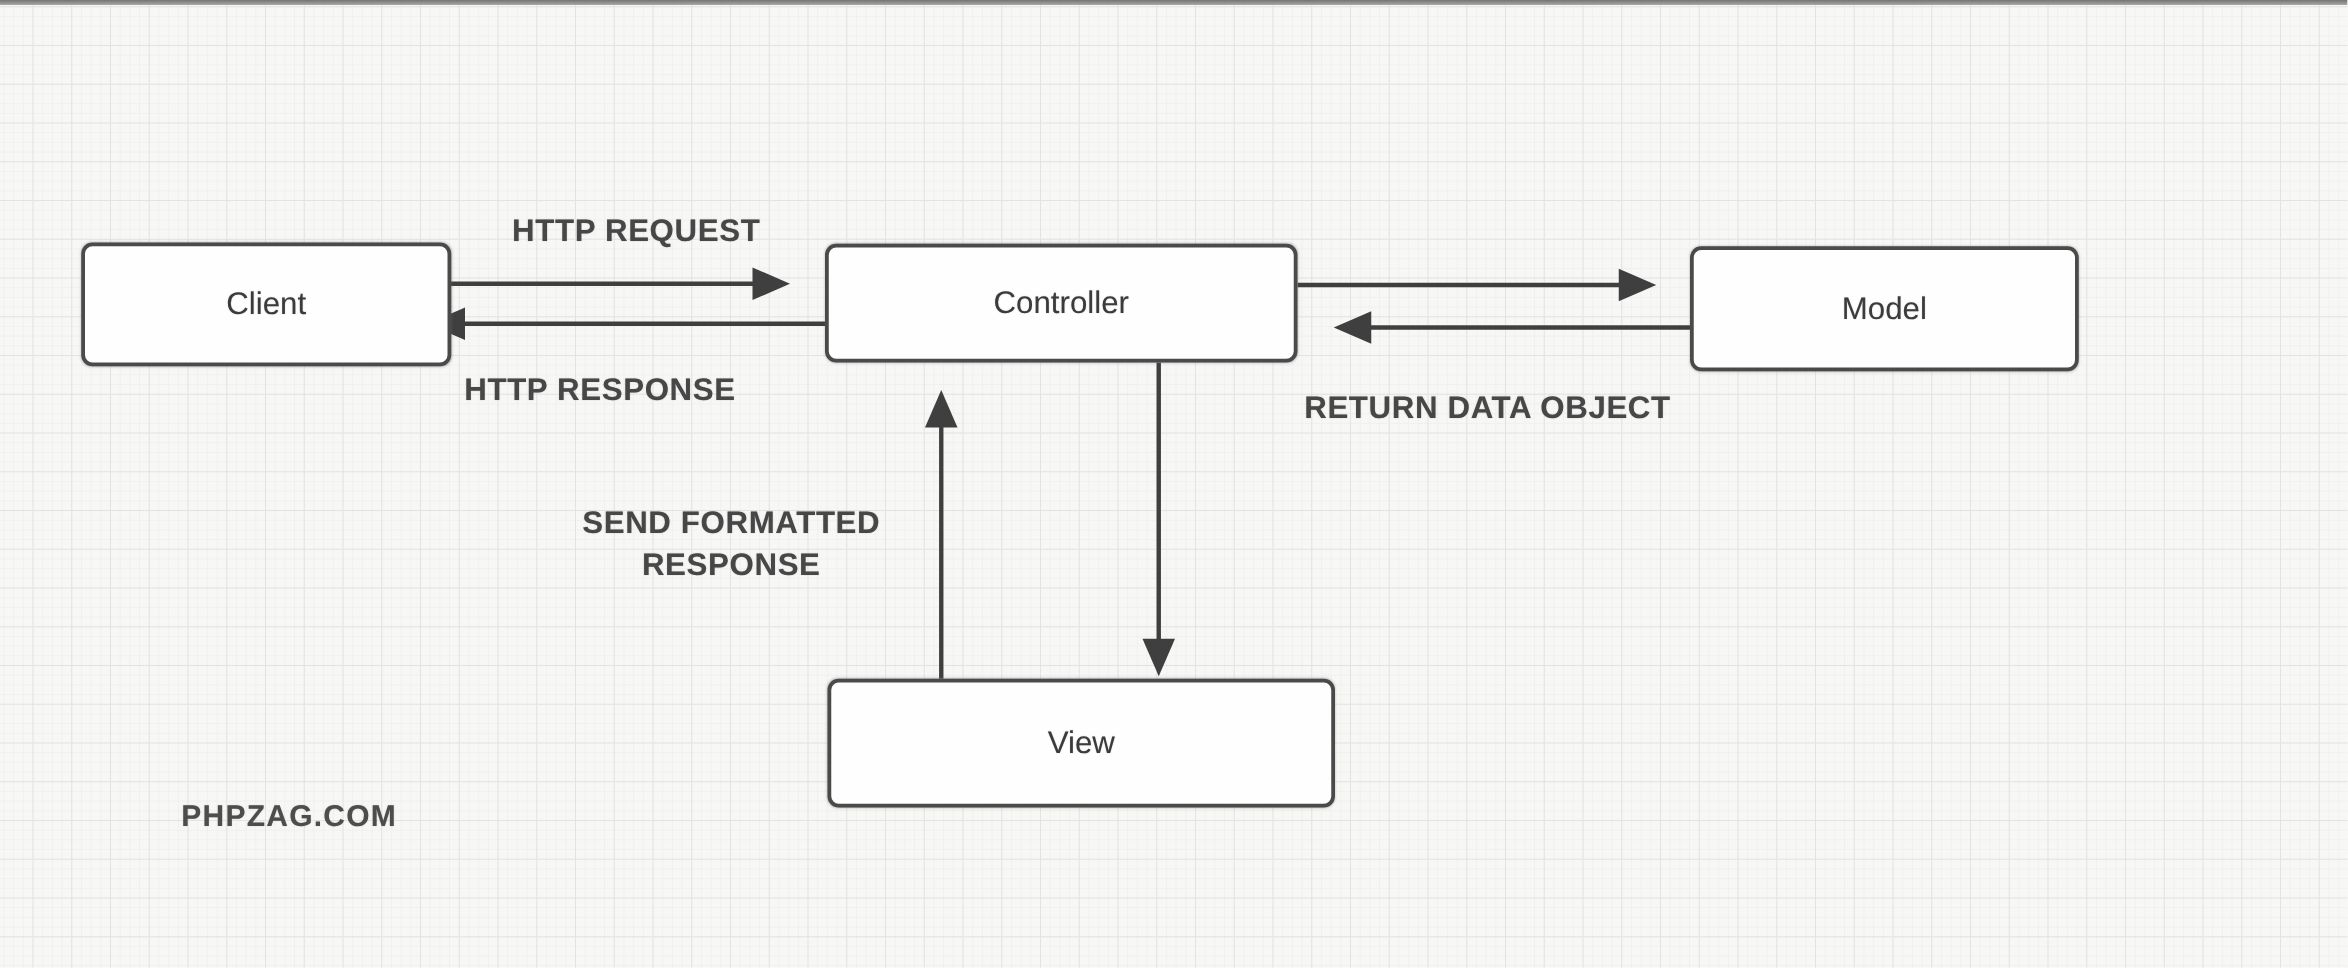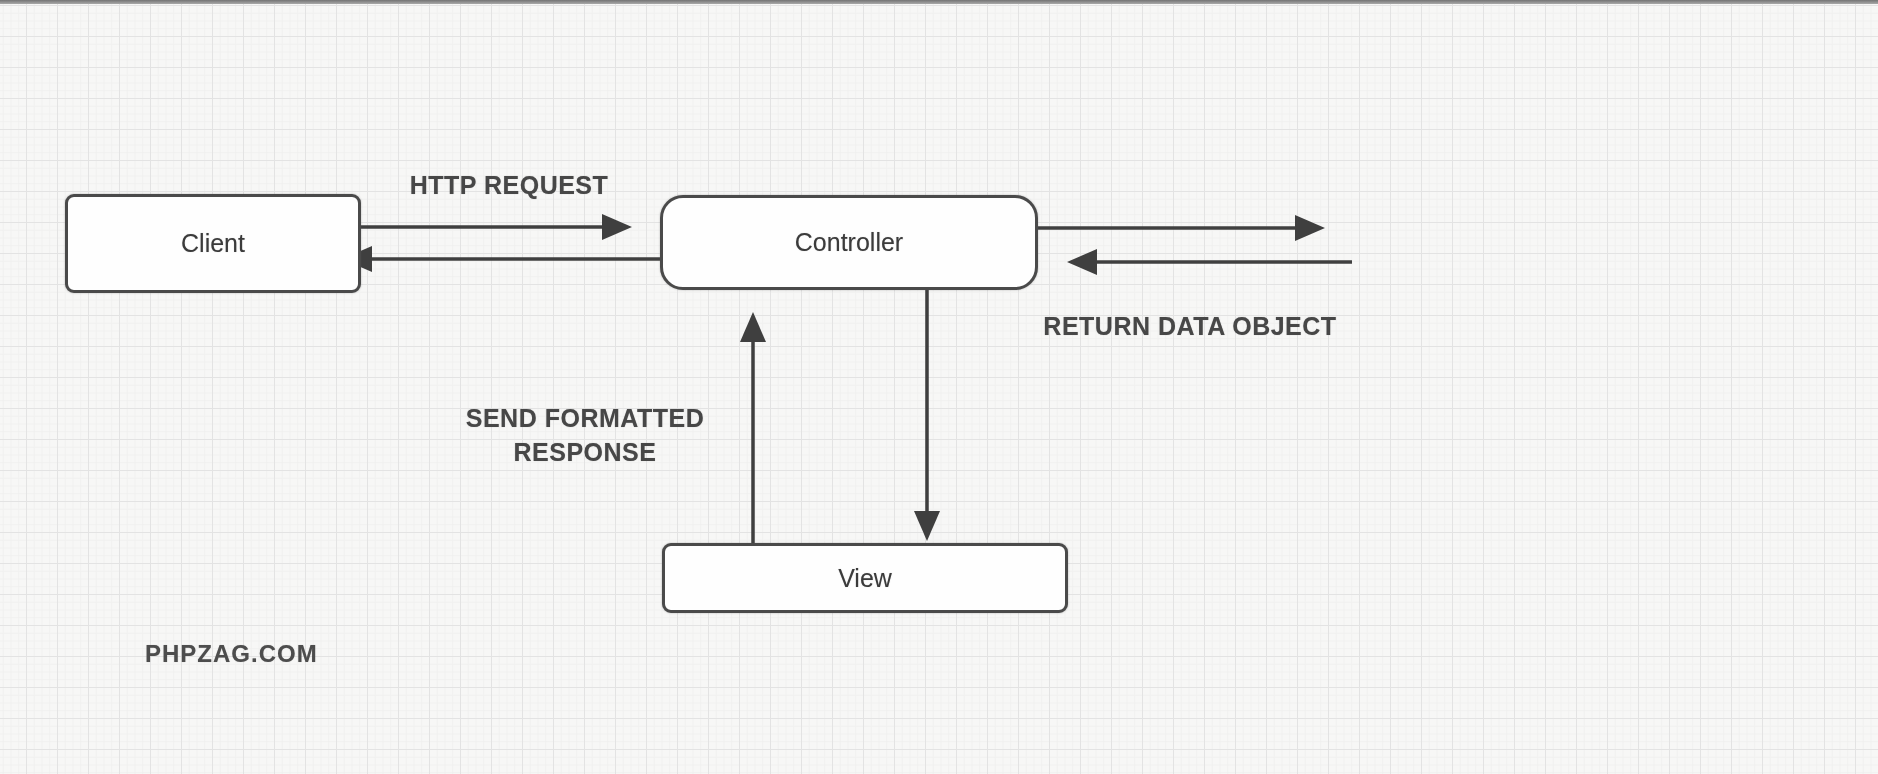--- a/index.html
+++ b/index.html
@@ -39,23 +39,23 @@
     align-items: center;
     justify-content: center;
     z-index: 2;
   }
   .node-label {
     font-size: 25px;
     color: #3b3b3b;
     text-shadow: 0 0 1px rgba(70,70,70,0.35);
   }
   .node-client     { left: 65px;   top: 194px; width: 296px; height: 99px;  }
-  .node-controller { left: 660px;  top: 195px; width: 378px; height: 95px; border-radius: 23px;  }
+  .node-controller { left: 660px;  top: 195px; width: 378px; height: 95px;  }
   .node-model      { left: 1352px; top: 197px; width: 311px; height: 100px; }
-  .node-view       { left: 662px;  top: 543px; width: 406px; height: 70px;  }
+  .node-view       { left: 662px;  top: 543px; width: 406px; height: 103px;  }
 
   .edge-label {
     position: absolute;
     transform: translate(-50%, -50%);
     font-size: 25px;
     font-weight: 700;
     letter-spacing: 0.5px;
     color: #474747;
     text-shadow: 0 0 1px rgba(80,80,80,0.4);
     white-space: pre-line;
@@ -121,24 +121,28 @@
       <polygon points="753,312 740,342 766,342" stroke="none"></polygon>
     </g>
   </svg>
 
   <div class="node node-client">
     <span class="node-label">Client</span>
   </div>
   <div class="node node-controller">
     <span class="node-label">Controller</span>
   </div>
+  <div class="node node-model">
+    <span class="node-label">Model</span>
+  </div>
   <div class="node node-view">
     <span class="node-label">View</span>
   </div>
 
   <div class="edge-label lbl-http-request">HTTP REQUEST</div>
+  <div class="edge-label lbl-http-response">HTTP RESPONSE</div>
   <div class="edge-label lbl-return-data">RETURN DATA OBJECT</div>
   <div class="edge-label lbl-send-formatted">SEND FORMATTED
 RESPONSE</div>
 
   <div class="watermark">PHPZAG.COM</div>
 
 </div>
 
 </body></html>

